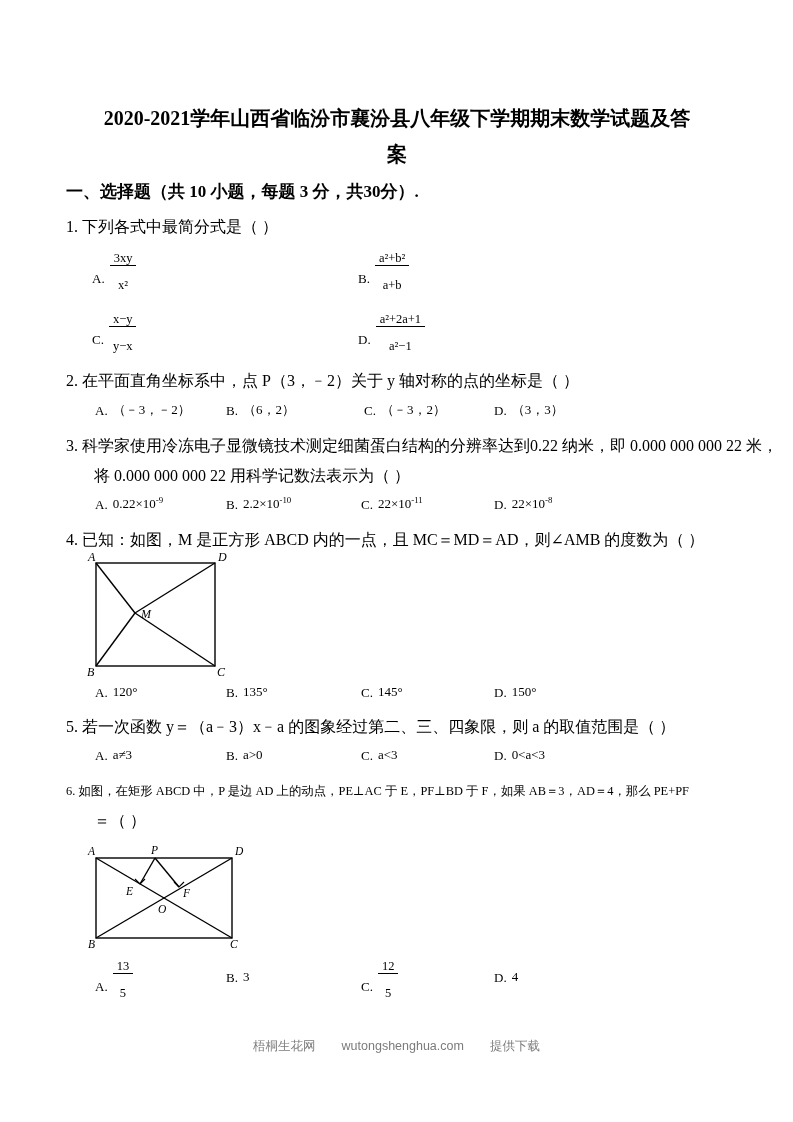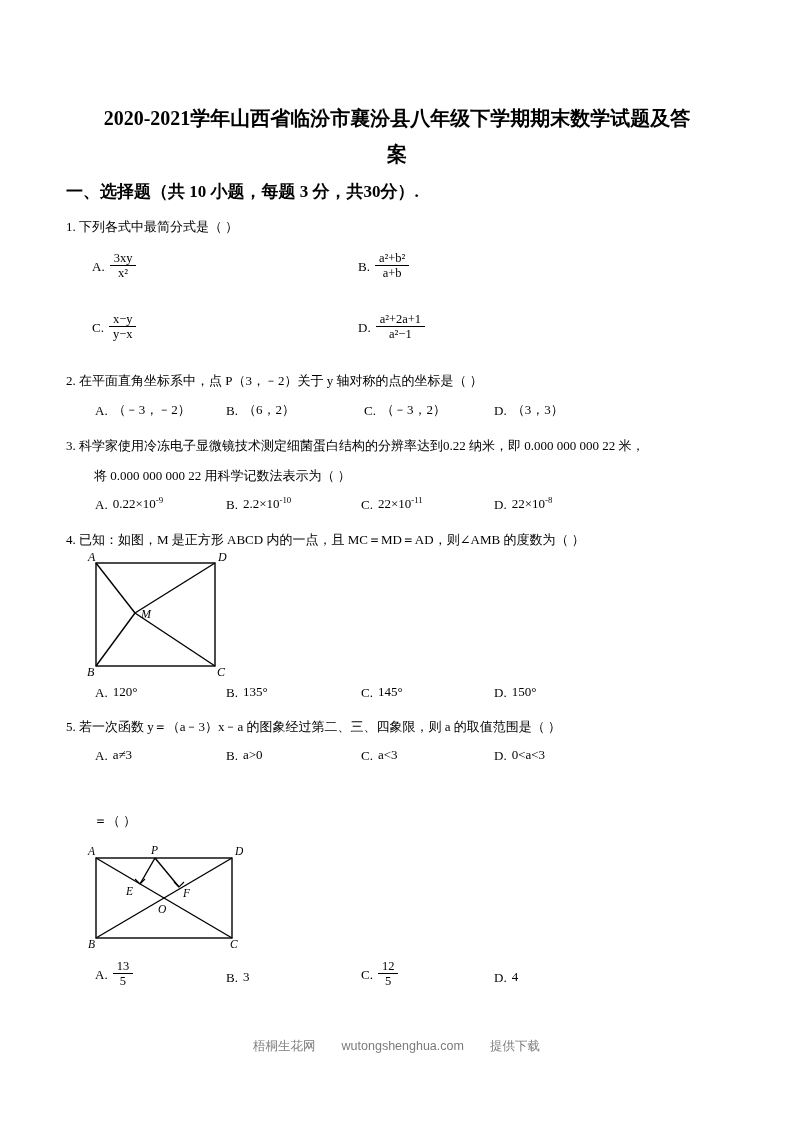--- a/index.html
+++ b/index.html
@@ -22,35 +22,35 @@
   .doc-title .l1 { display:block; text-align:center; }
   .doc-title .l2 { display:block; text-align:center; }
 
   
   .section-head {
     position:absolute; left:66px; top:180px;
     font-size:17px; font-weight:bold;
   }
 
   
-  .q { position:absolute; font-size:13px; line-height:20px; }
+  .q { position:absolute; font-size:16px; line-height:20px; }
   .q-stem { white-space:nowrap; }
 
   
   .opt-row { position:absolute; font-size:13px; width:680px; }
   .opt { position:absolute; white-space:nowrap; }
 
   
   .frac {
     display:inline-block; vertical-align:middle;
     text-align:center; line-height:1.15; font-size:12.5px;
     position:relative; top:-1px;
   }
   .frac .num { display:block; padding:0 4px; }
-  .frac .den { display:block; padding:0 4px; border-top:1px solid #000; }
+  .frac .den { display:block; padding:12px 4px; border-top:1px solid #000; }
   .olabel { display:inline-block; vertical-align:middle; margin-right:5px; }
 
   sup { font-size:.68em; vertical-align:super; line-height:0; }
 
   
   .fig { position:absolute; }
   .fig svg { display:block; }
 
   
   .footer {
@@ -186,20 +186,24 @@
       <span class="olabel">B.</span><span>a&gt;0</span>
     </span>
     <span class="opt" style="left:295px;">
       <span class="olabel">C.</span><span>a&lt;3</span>
     </span>
     <span class="opt" style="left:428px;">
       <span class="olabel">D.</span><span>0&lt;a&lt;3</span>
     </span>
   </div>
 
+  <div class="q" style="left:66px; top:781px; font-size:12.4px;">
+    <span class="q-stem">6.</span>
+    <span class="q-stem">如图，在矩形 ABCD 中，P 是边 AD 上的动点，PE⊥AC 于 E，PF⊥BD 于 F，如果 AB＝3，AD＝4，那么 PE+PF</span>
+  </div>
   <div class="q" style="left:94px; top:811px;">
     <span class="q-stem">＝（        ）</span>
   </div>
 
   <div class="fig" style="left:84px; top:843px;">
     <svg width="170" height="105" viewBox="0 0 170 105">
 
       <rect x="12" y="15" width="136" height="80" fill="none" stroke="#000" stroke-width="1.4"></rect>
 
       <line x1="12" y1="15" x2="148" y2="95" stroke="#000" stroke-width="1.4"></line>

